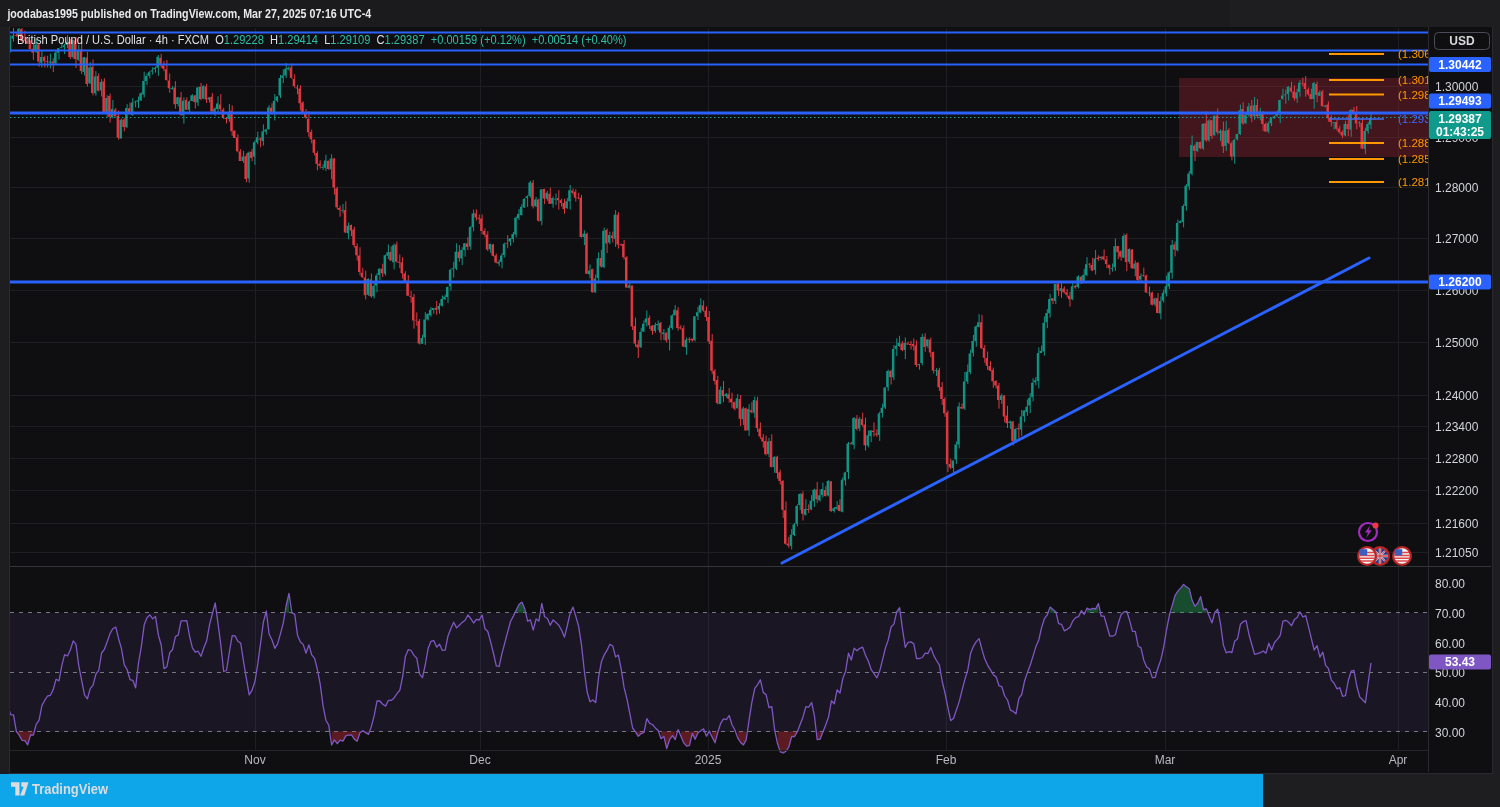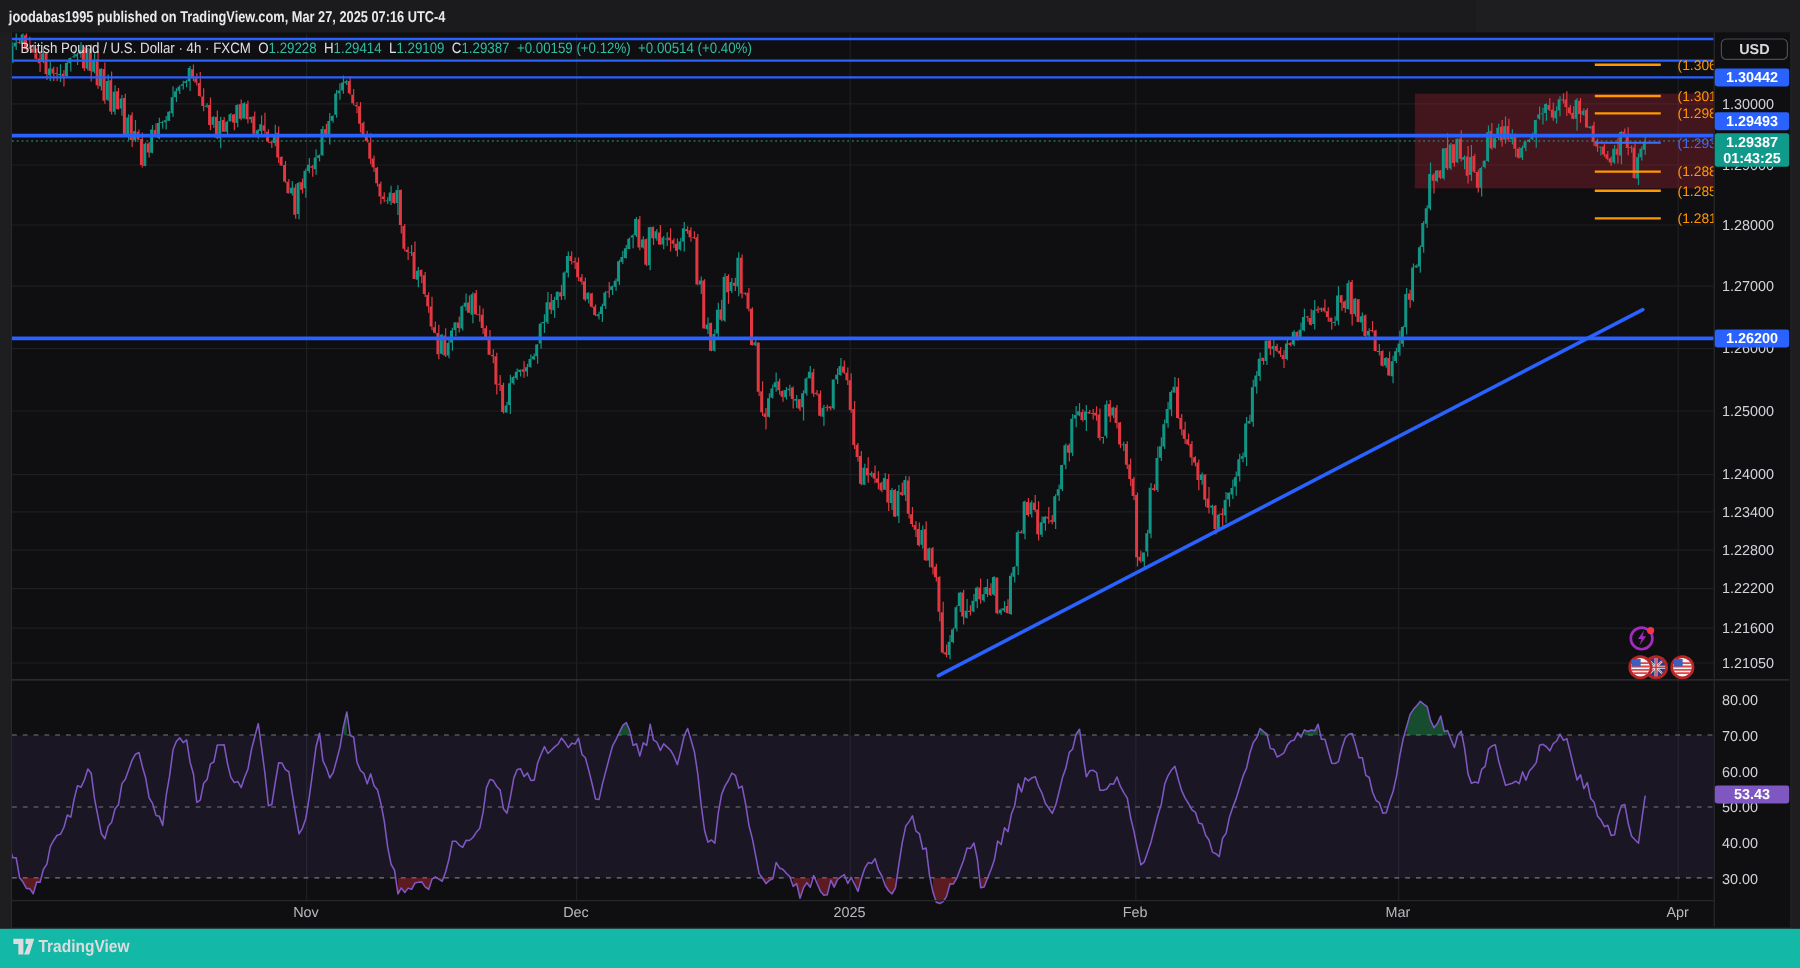--- a/index.html
+++ b/index.html
@@ -2,21 +2,21 @@
 <html><head>
 <meta charset="utf-8">
 <style>
   html,body{margin:0;padding:0;}
   body{width:1500px;height:807px;background:#1e1e20;font-family:"Liberation Sans",sans-serif;overflow:hidden;position:relative;}
   .topbar{position:absolute;left:0;top:0;width:1500px;height:27px;background:#1b1b1d;color:#e9eaec;font-size:13px;font-weight:700;line-height:27px;padding-left:9px;box-sizing:border-box;transform:scaleX(0.82);transform-origin:0 0;white-space:nowrap;}
   .frame{position:absolute;left:9px;top:27px;width:1482px;height:746px;background:#0f0f11;border-left:1px solid #2a2a2e;border-right:1px solid #2a2a2e;border-bottom:1px solid #2a2a2e;box-sizing:content-box;}
   svg{position:absolute;left:0;top:0;}
   .legend{position:absolute;left:17px;top:33px;font-size:12.5px;color:#dfe0e3;white-space:nowrap;z-index:5;transform:scaleX(0.886);transform-origin:0 0;}
   .legend .v{color:#2fbda6;}
-  .footer{position:absolute;left:0;top:774px;width:1500px;height:33px;background:#14b8a6;}
+  .footer{position:absolute;left:0;top:774px;width:1263px;height:33px;background:#0ea5e9;}
 </style>
 </head>
 <body>
 <div class="topbar">joodabas1995 published on TradingView.com, Mar 27, 2025 07:16 UTC-4</div>
 <div class="frame"></div>
 <svg width="1500" height="807" viewBox="0 0 1500 807">
 <defs>
   <clipPath id="chartclip">
         <rect x="10" y="27" width="1418" height="745"></rect>
       </clipPath>

